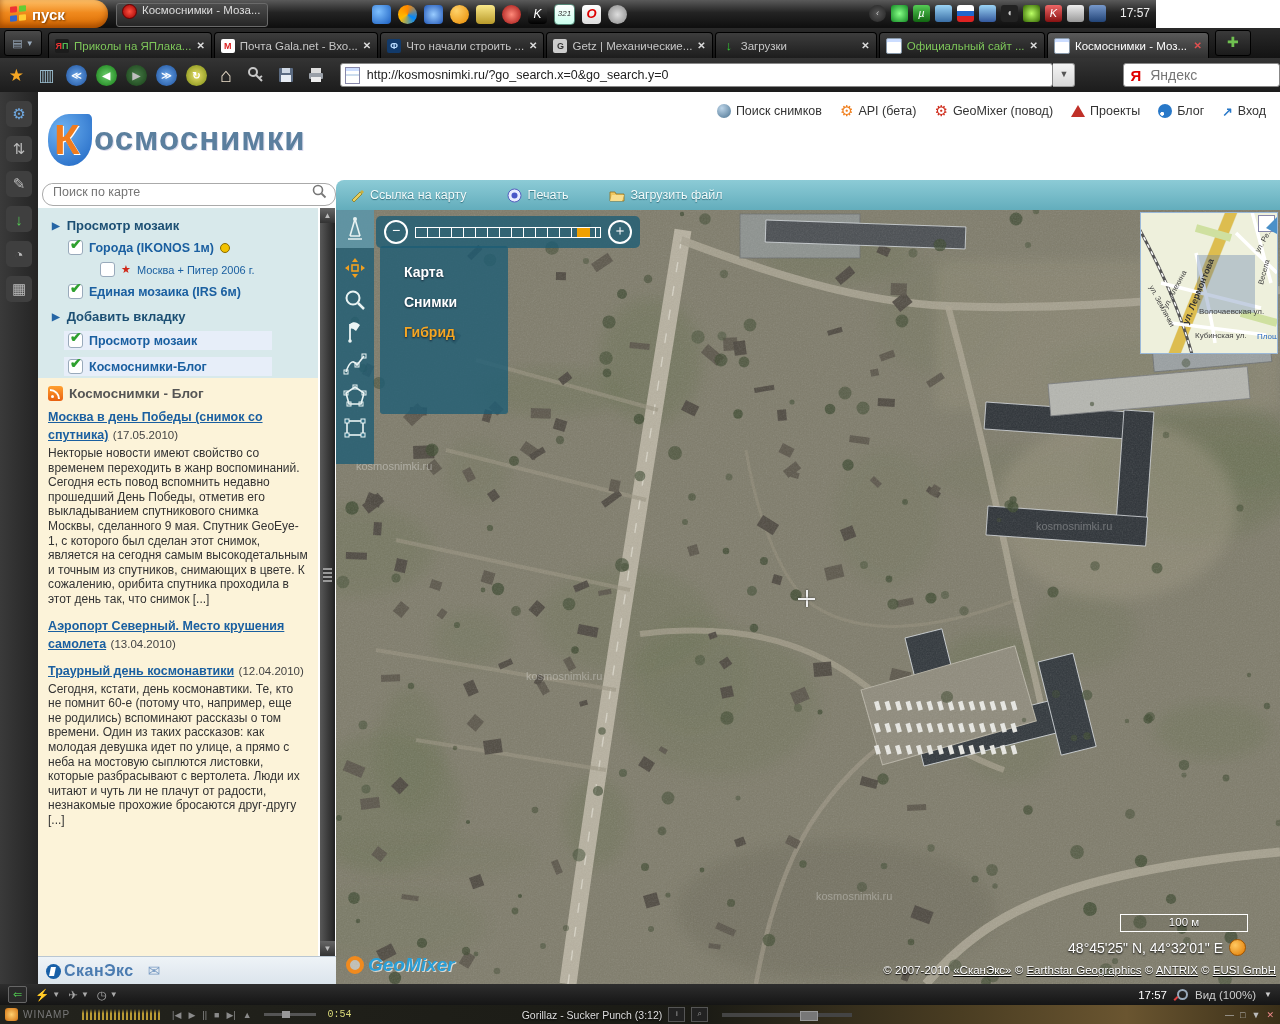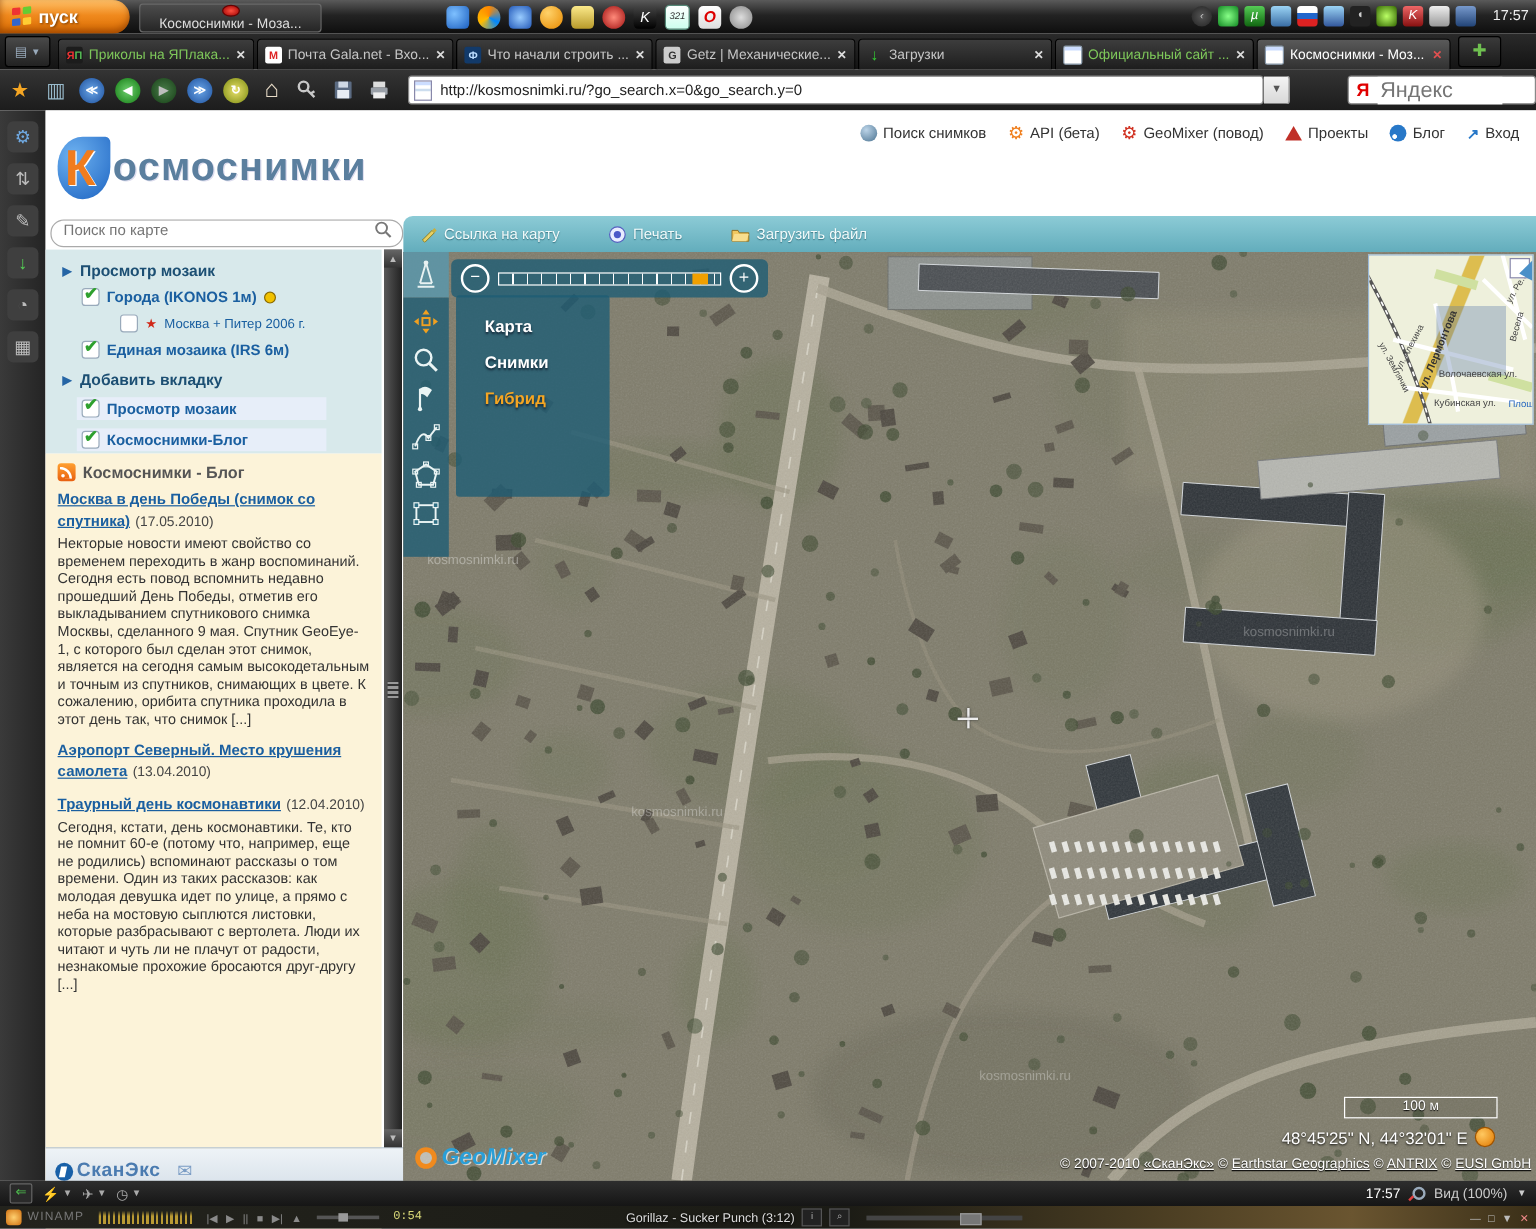--- a/index.html
+++ b/index.html
@@ -1,29 +1,29 @@
 <!DOCTYPE html>
 <html><head>
 <meta charset="utf-8">
 <style>
   html,body{margin:0;padding:0;background:#000;}
   #screen{position:relative;width:1280px;height:1024px;overflow:hidden;
     font-family:"Liberation Sans",sans-serif;background:#fff;}
   .abs{position:absolute;}
   
-  #taskbar{left:0;top:0;width:1280px;height:28px;
+  #taskbar{left:0;top:0;width:1156px;height:28px;
     background:linear-gradient(#5a5a5a,#232323 45%,#0e0e0e);}
   #start-btn{left:0;top:0;width:108px;height:28px;border-radius:0 14px 14px 0;
     background:linear-gradient(#ffc168,#f08a1e 45%,#d96a00);display:flex;align-items:center;
     box-shadow:inset 0 -3px 6px rgba(120,50,0,.6);cursor:pointer;}
   #start-btn .flag{width:16px;height:16px;margin:0 6px 0 10px;display:grid;grid-template-columns:7px 7px;grid-gap:2px;transform:skewY(-6deg);}
   #start-btn .flag i{height:6px;border-radius:1px;}
   #start-btn span{color:#fff;font-weight:bold;font-size:15px;text-shadow:1px 1px 2px #7a3c00;}
   .task-item{left:116px;top:3px;height:22px;width:150px;background:linear-gradient(#4c4c4c,#262626);
-    border:1px solid #6a6a6a;border-radius:3px;display:flex;align-items:center;color:#ddd;font-size:11.5px;cursor:pointer;flex-direction:column;}
+    border:1px solid #6a6a6a;border-radius:3px;display:flex;color:#ddd;font-size:11.5px;cursor:pointer;}
   .task-item .oicon{width:13px;height:13px;border-radius:50%;background:radial-gradient(#ff5040,#9c0000);margin:0 5px;border:1px solid #600;}
   .ql{display:flex;align-items:center;gap:7px;left:372px;top:4px;}
   .ql i{width:19px;height:19px;border-radius:4px;display:inline-block;}
   .tray{display:flex;align-items:center;gap:5px;right:50px;top:5px;}
   .tray i{width:17px;height:17px;border-radius:3px;display:inline-block;}
   #clock{right:6px;top:6px;color:#eee;font-size:12px;}
   
   #tabbar{left:0;top:28px;width:1280px;height:30px;background:linear-gradient(#2a2a2a,#131313);display:flex;align-items:flex-end;}
   #tablist-btn{width:36px;height:24px;margin:0 6px 2px 4px;background:linear-gradient(#4a4a4a,#222);
     border:1px solid #000;border-radius:3px;color:#9ab;display:flex;align-items:center;justify-content:center;gap:3px;font-size:11px;cursor:pointer;}
@@ -47,21 +47,21 @@
     color:#fff;font-size:10px;font-weight:bold;}
   #urlbar{display:flex;align-items:center;margin-left:10px;width:730px;height:22px;background:#fff;
     border:1px solid #888;border-radius:3px;padding:0 4px;}
   #urlbar .doc{width:13px;height:15px;background:#fff;border:1px solid #88a;margin-right:5px;
     box-shadow:inset 0 3px 0 #cdf,inset 0 6px 0 #fff,inset 0 8px 0 #cde;}
   #urlbar input{border:none;outline:none;flex:1;font-size:12.5px;color:#222;font-family:"Liberation Sans",sans-serif;background:transparent;}
   #url-drop{width:22px;height:22px;background:linear-gradient(#f4f4f4,#d8d8d8);border:1px solid #999;border-left:none;
     border-radius:0 3px 3px 0;color:#555;text-align:center;line-height:20px;font-size:9px;cursor:pointer;}
   #ybox{display:flex;align-items:center;margin-left:48px;width:148px;height:22px;background:#fff;border:1px solid #888;border-radius:3px;padding:0 6px;}
   #ybox .ya{color:#e00000;font-weight:bold;font-size:15px;margin-right:7px;}
-  #ybox input{border:none;outline:none;width:100px;font-size:18px;color:#777;font-family:"Liberation Sans",sans-serif;}
+  #ybox input{border:none;outline:none;width:100px;font-size:14px;color:#777;font-family:"Liberation Sans",sans-serif;}
   
   #leftstrip{left:0;top:92px;width:38px;height:892px;background:linear-gradient(90deg,#3a3a3a,#242424);}
   #leftstrip .sic{width:26px;height:26px;margin:9px auto 0;border-radius:5px;background:#3f3f3f;
     display:flex;align-items:center;justify-content:center;font-size:15px;color:#bbb;cursor:pointer;}
   
   #siteheader{left:38px;top:92px;width:1242px;height:88px;background:#fff;}
   #logo{left:10px;top:22px;display:flex;align-items:flex-start;cursor:pointer;}
   #logo .ball{width:44px;height:52px;border-radius:50% 10% 55% 50%;background:radial-gradient(circle at 30% 30%,#6db1f0,#1d64c2);position:relative;}
   #logo .k{position:absolute;left:6px;top:2px;color:#f07c1e;font-size:42px;font-weight:bold;text-shadow:1px 1px 0 #fff;}
   #logo .rest{color:#5b7f9e;font-size:33px;font-weight:bold;letter-spacing:1px;margin:6px 0 0 2px;text-shadow:1px 1px 0 #dde;}
@@ -92,21 +92,21 @@
   #blog h3{margin:2px 0 6px;font-size:13.5px;color:#555;display:flex;align-items:center;gap:6px;}
   .rss{width:15px;height:15px;border-radius:3px;background:linear-gradient(#ffa030,#e86010);position:relative;flex:none;}
   .rss:after{content:"";position:absolute;left:3px;bottom:3px;width:3px;height:3px;background:#fff;border-radius:50%;}
   .rss:before{content:"";position:absolute;left:2px;bottom:2px;width:8px;height:8px;border:2px solid #fff;border-left:none;border-bottom:none;border-radius:0 100% 0 0;}
   .post{margin-bottom:9px;}
   .post .pt{color:#1a5fa0;font-weight:bold;font-size:12.5px;text-decoration:underline;cursor:pointer;}
   .post .pd{color:#444;font-size:11.5px;}
   .post .px{color:#333;font-size:12px;line-height:14.6px;margin-top:3px;}
   
   #sfoot{left:0;top:776px;width:348px;height:28px;background:linear-gradient(#eef3f7,#dbe4ec);border-top:1px solid #b9c6d2;
-    display:flex;align-items:flex-end;}
+    display:flex;align-items:center;}
   #sfoot .slogo{display:flex;align-items:center;margin-left:8px;cursor:pointer;}
   #sfoot .sball{width:15px;height:15px;border-radius:50%;background:#1860a8;position:relative;margin-right:3px;}
   #sfoot .sball:after{content:"";position:absolute;left:4px;top:3px;width:5px;height:9px;background:#fff;transform:skewX(-12deg);}
   #sfoot .stext{color:#4a7bb0;font-weight:bold;font-size:16px;letter-spacing:.5px;}
   #sfoot .env{color:#7a9cc4;font-size:15px;margin-left:14px;cursor:pointer;}
   #sfoot .ext{margin-left:auto;margin-right:10px;width:15px;height:15px;border:1px solid #9ab;color:#68a;
     font-size:11px;text-align:center;line-height:14px;border-radius:2px;cursor:pointer;}
   #sscroll{left:282px;top:28px;width:15px;height:748px;background:linear-gradient(90deg,#585858,#222);cursor:pointer;}
   #sscroll .ar{position:absolute;left:0;width:15px;height:15px;background:linear-gradient(#666,#333);color:#bbb;font-size:8px;text-align:center;line-height:15px;}
   #sscroll .grip{position:absolute;left:3px;top:360px;width:9px;height:14px;

